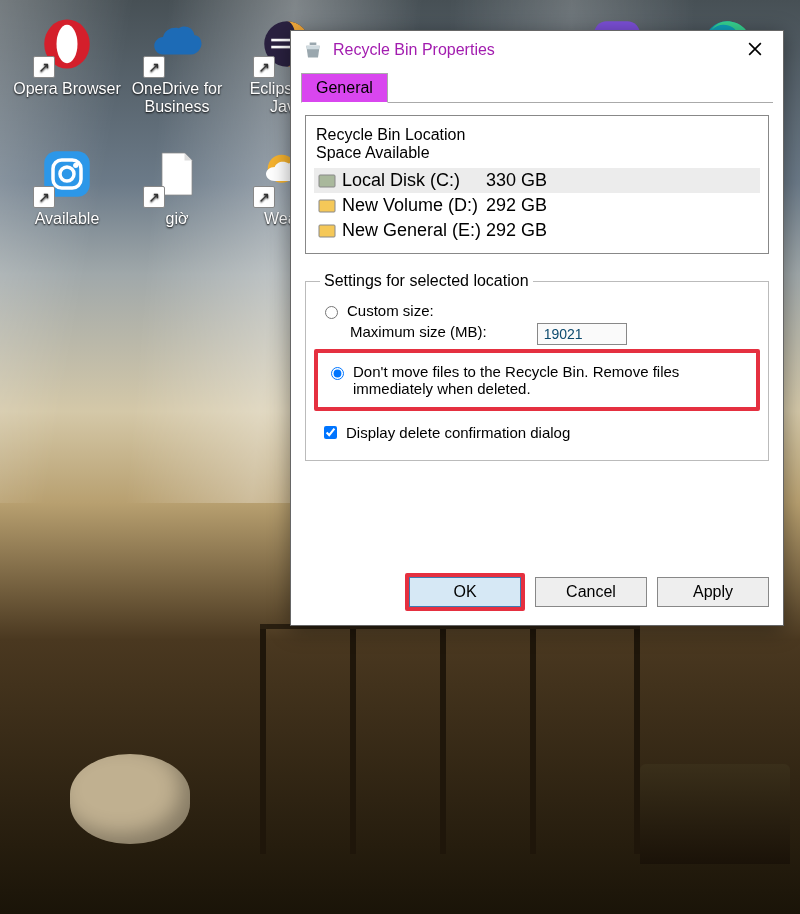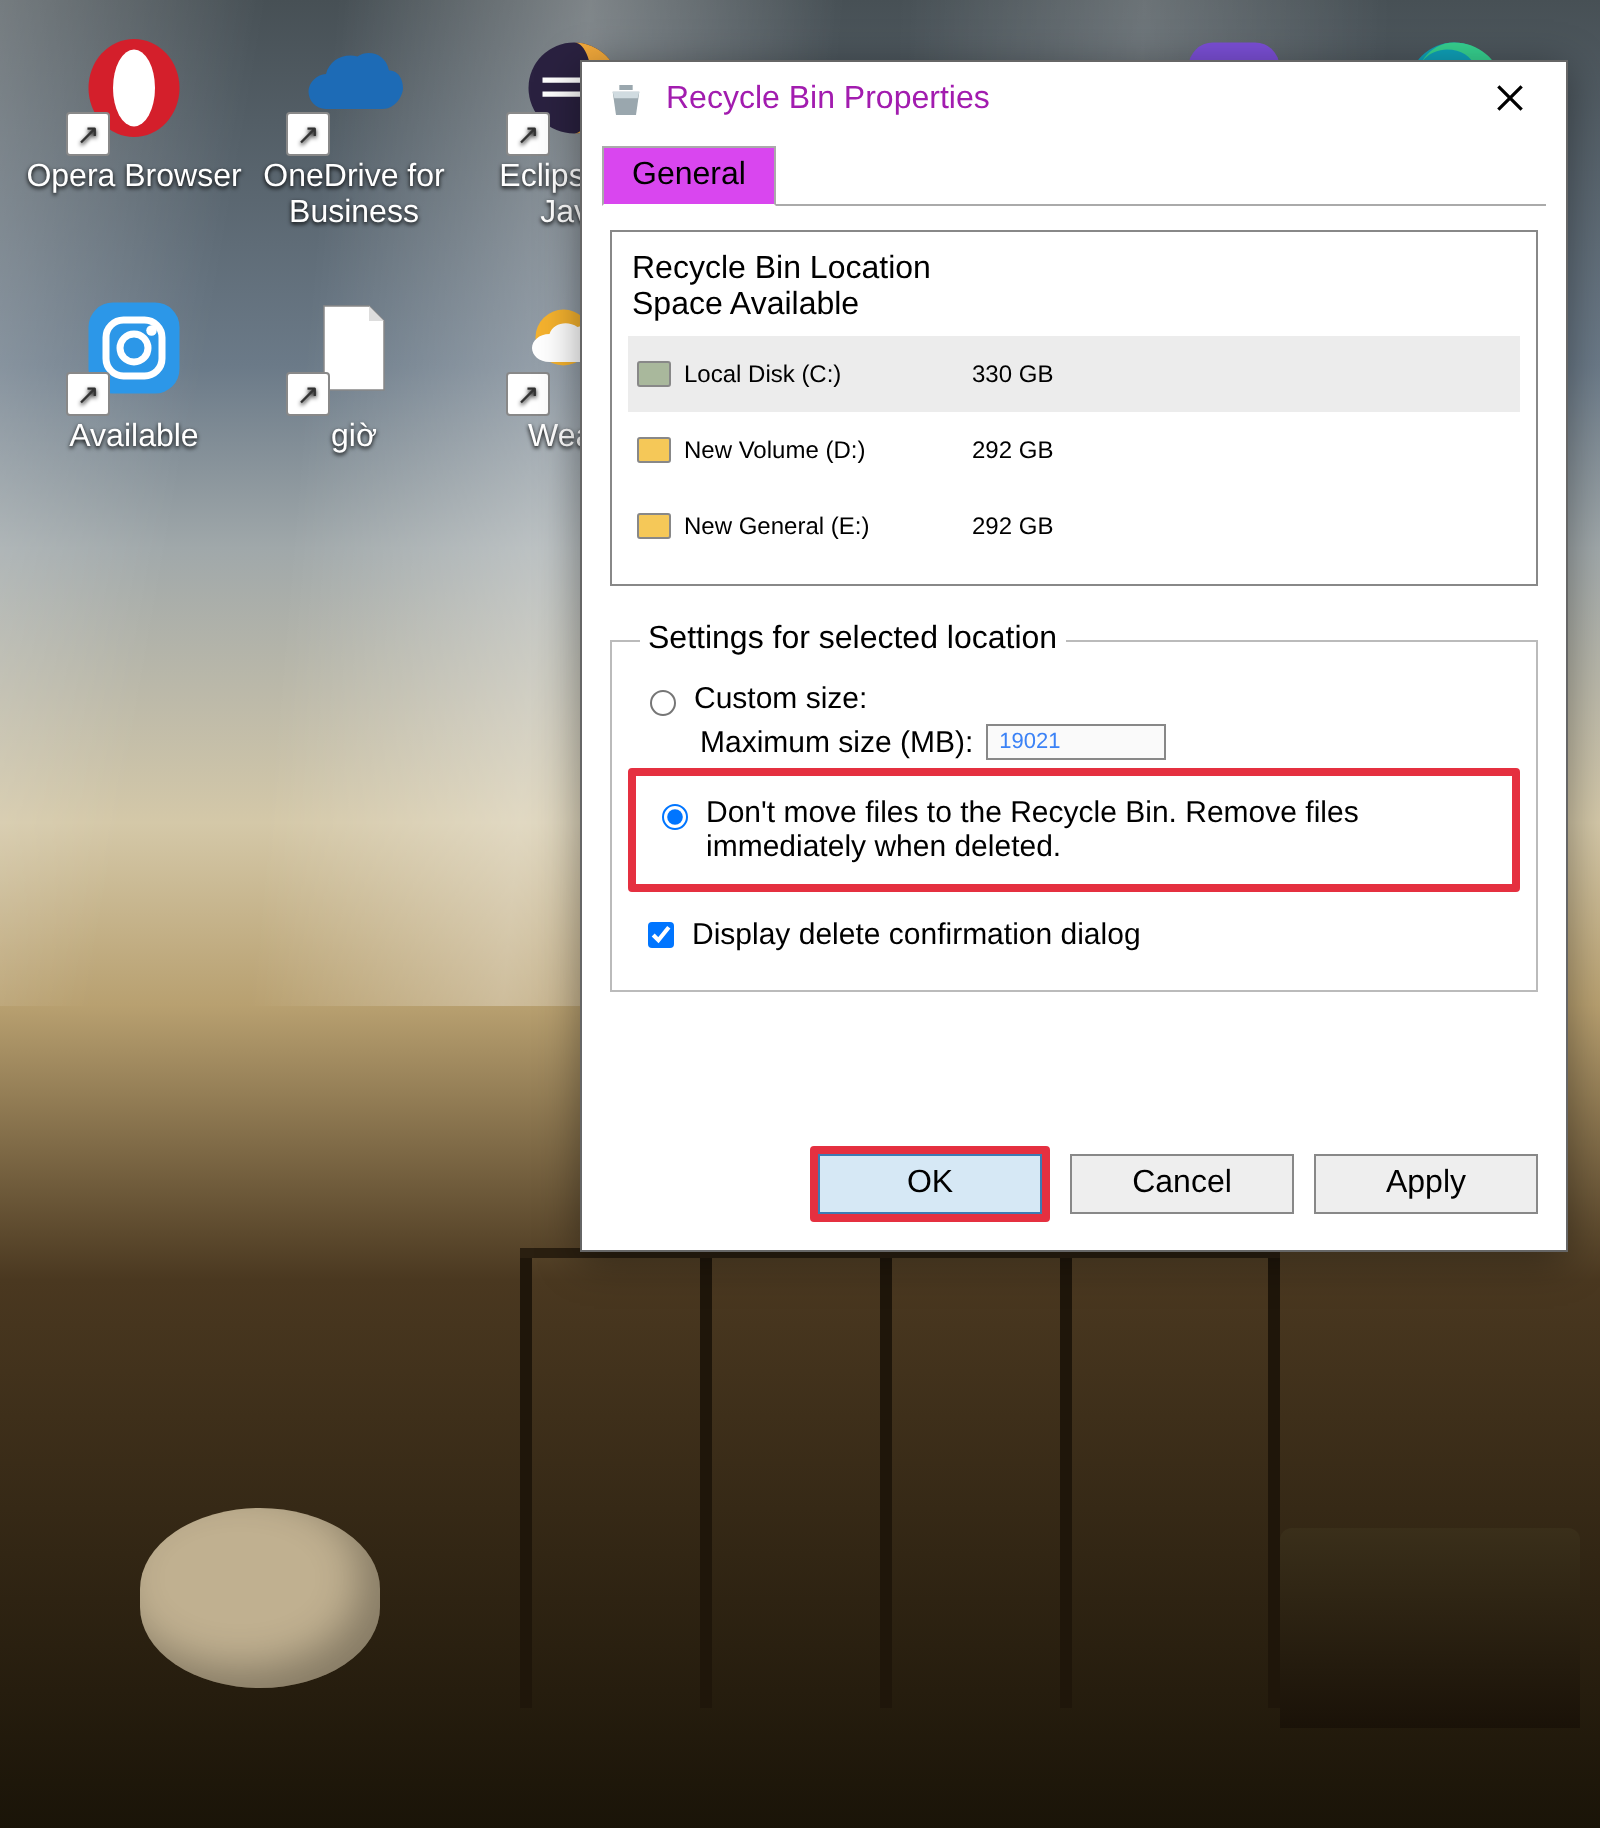--- a/index.html
+++ b/index.html
@@ -56,31 +56,31 @@
   .titlebar { height:38px; display:flex; align-items:center; padding:0 8px 0 12px;}
   .titlebar .rb-icon{ width:20px;height:20px;margin-right:10px; }
   .titlebar .title{ flex:1; font-size:16px; color:#a21caf;}
   .titlebar .close{ width:40px; text-align:center; font-size:18px; padding:4px 0; cursor:pointer;}
   .tabstrip { margin:4px 10px 0 10px; border-bottom:1px solid #aaa; display:flex;}
   .tab { border:1px solid #aaa; border-bottom:1px solid #fff; background:#d946ef; padding:5px 14px; font-size:16px; margin-bottom:-1px; cursor:pointer;}
   .panel { margin:12px 14px 0 14px; }
   .listbox { border:1px solid #888; padding:6px 8px 10px 8px;}
   .listhead { display:flex; padding:4px 0 6px 2px; font-size:16px;flex-direction:column;}
   .listhead .c1{ width:178px;} .listhead .c2{flex:1;}
-  .row { display:flex; align-items:center; padding:12px 0; font-size:12px;}
+  .row { display:flex; align-items:center; padding:2px 0; font-size:18px;}
   .row.sel { background:#ececec;}
   .disk-icon{ width:18px;height:14px;margin:0 6px 0 4px;display:inline-flex;align-items:center;justify-content:center;}
   .row .c1{width:172px; display:flex;align-items:center;} .row .c2{flex:1;}
 
   fieldset.settings{ border:1px solid #bbb; margin:18px 0 0 0; padding:8px 14px 18px 14px;}
   fieldset.settings legend{ padding:0 4px; font-size:16px;}
   .radio-row{ display:flex; align-items:flex-start; gap:6px; margin:4px 0;}
   .radio-row input{margin-top:4px;}
-  .maxrow{ margin-left:30px; display:flex; align-items:flex-end; gap:6px;}
-  .maxrow input[type=text]{ width:90px; border:1px solid #888; padding:2px 6px; font-size:11px; color:#3b82f6;}
+  .maxrow{ margin-left:30px; display:flex; align-items:flex-start; gap:26px;}
+  .maxrow input[type=text]{ width:90px; border:1px solid #888; padding:2px 6px; font-size:14px; color:#0c4a6e;margin-left:24px;}
   .highlight{ border:4px solid #e53040; border-radius:2px; padding:6px 8px; margin:4px -6px 6px -6px;}
   .check-row{ display:flex; align-items:center; gap:6px; margin-top:12px;}
   .btnrow{ position:absolute; bottom:14px; right:14px; display:flex; gap:10px; align-items:center;}
   .btn{ width:112px; height:30px; border:1px solid #888; background:#eee; font-size:16px; cursor:pointer; display:flex;align-items:center;justify-content:center;}
   .btn.primary{ background:#d6e8f5; border-color:#3d7bb3;}
   .ok-wrap{ border:4px solid #e53040; padding:0; border-radius:2px;}
 </style>
 </head>
 <body>
 

